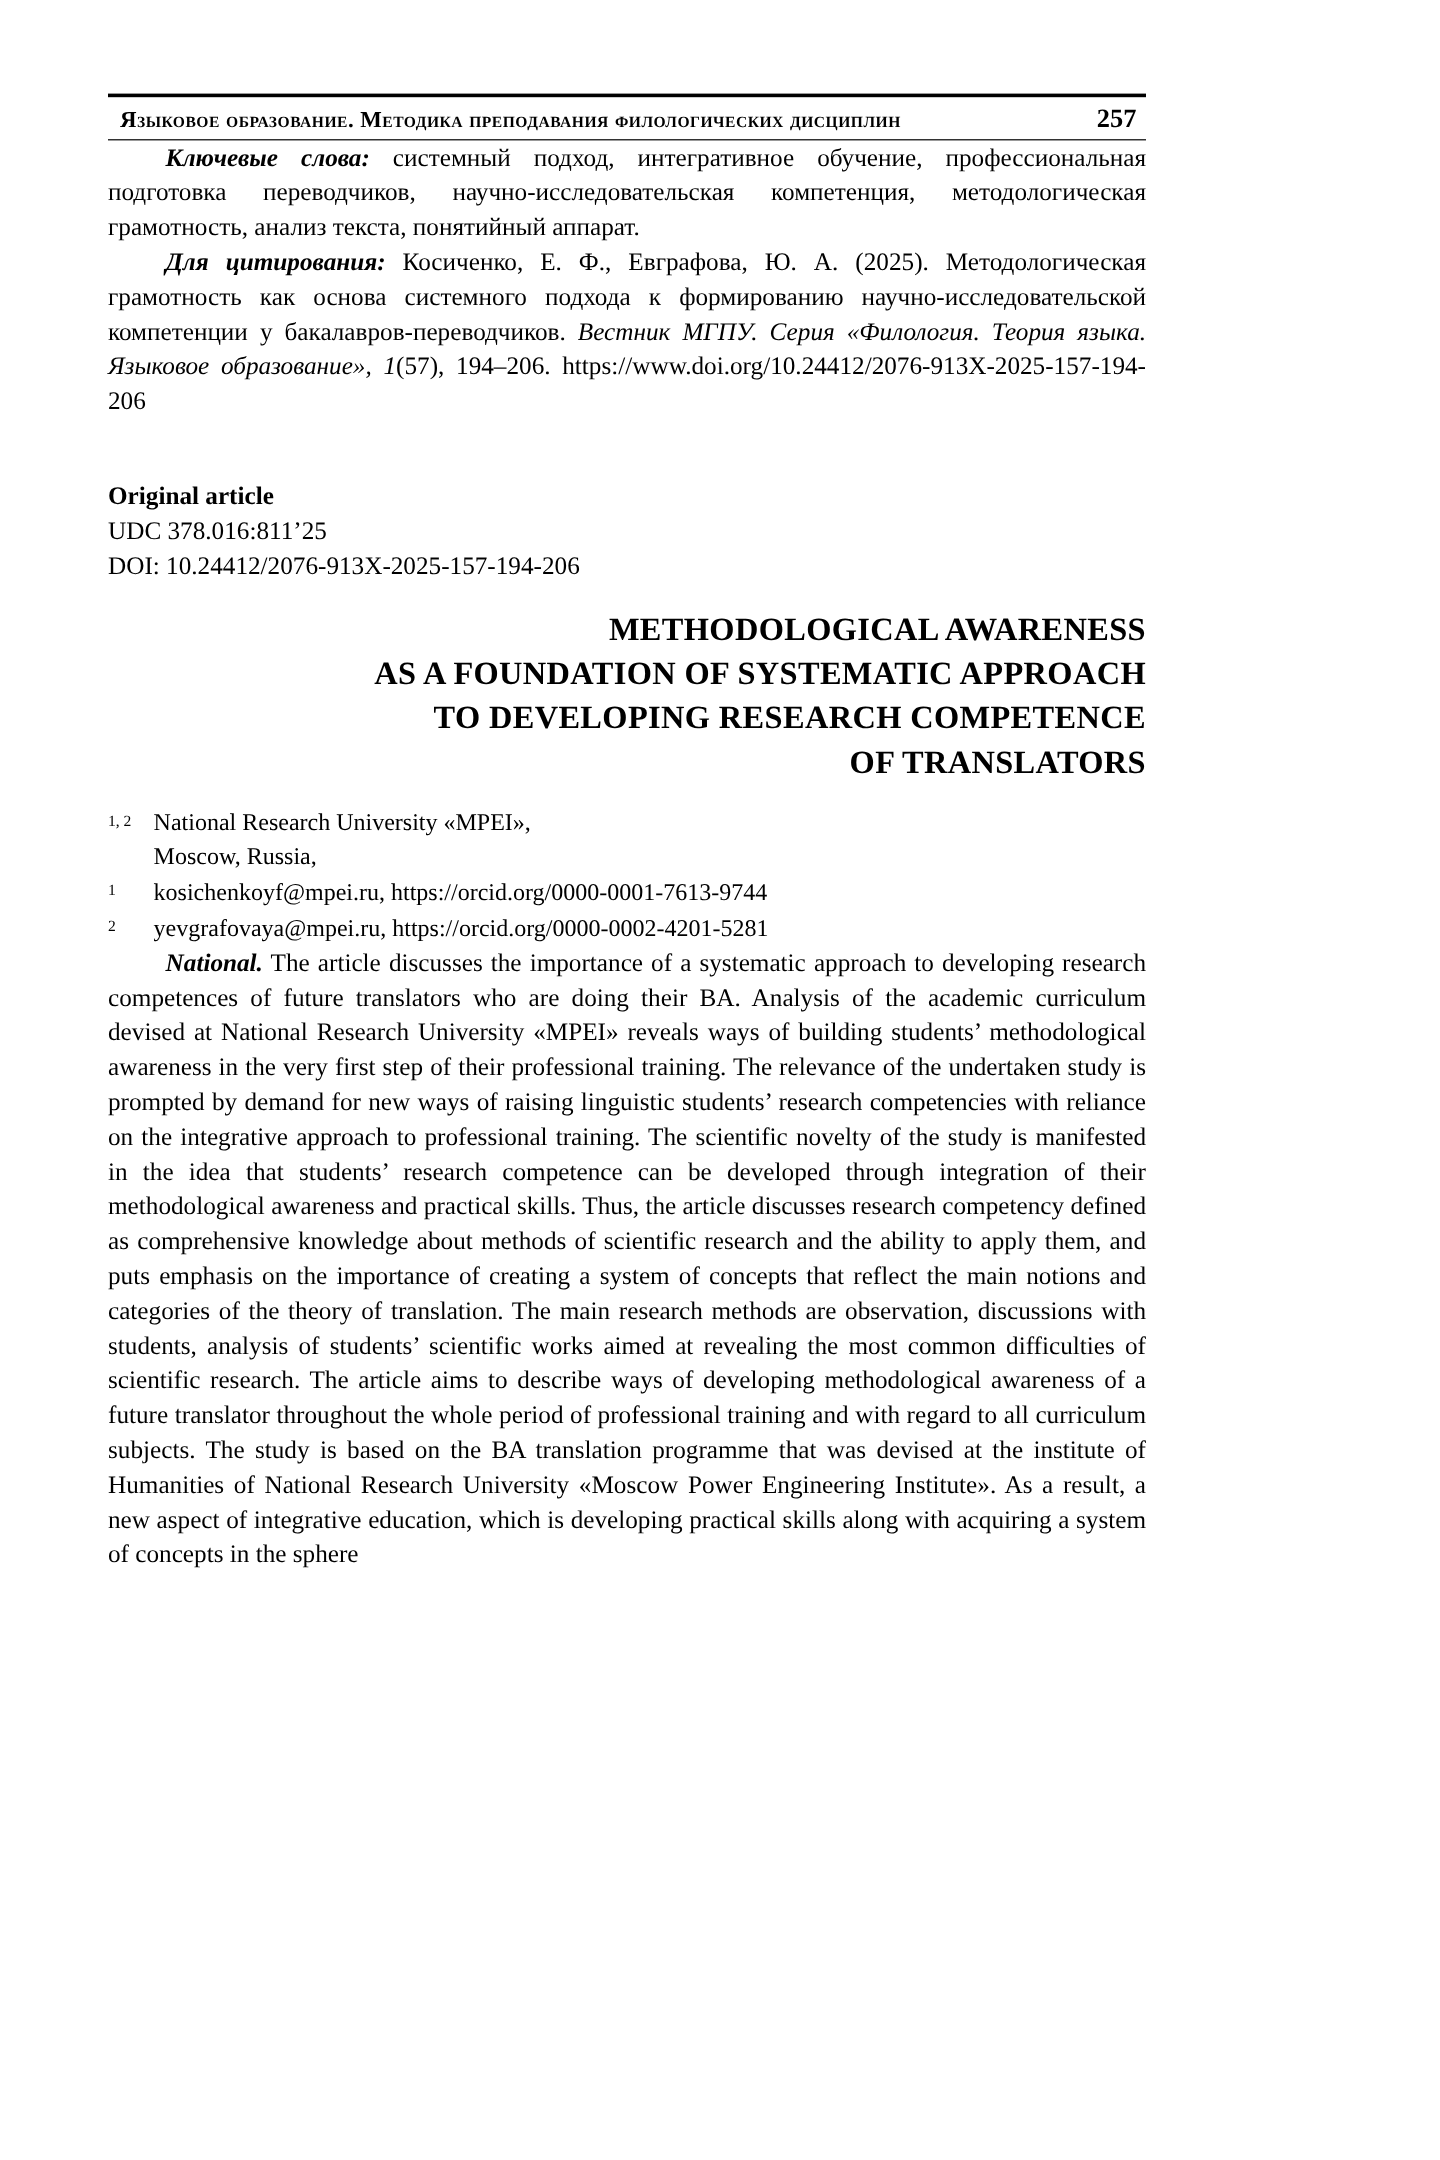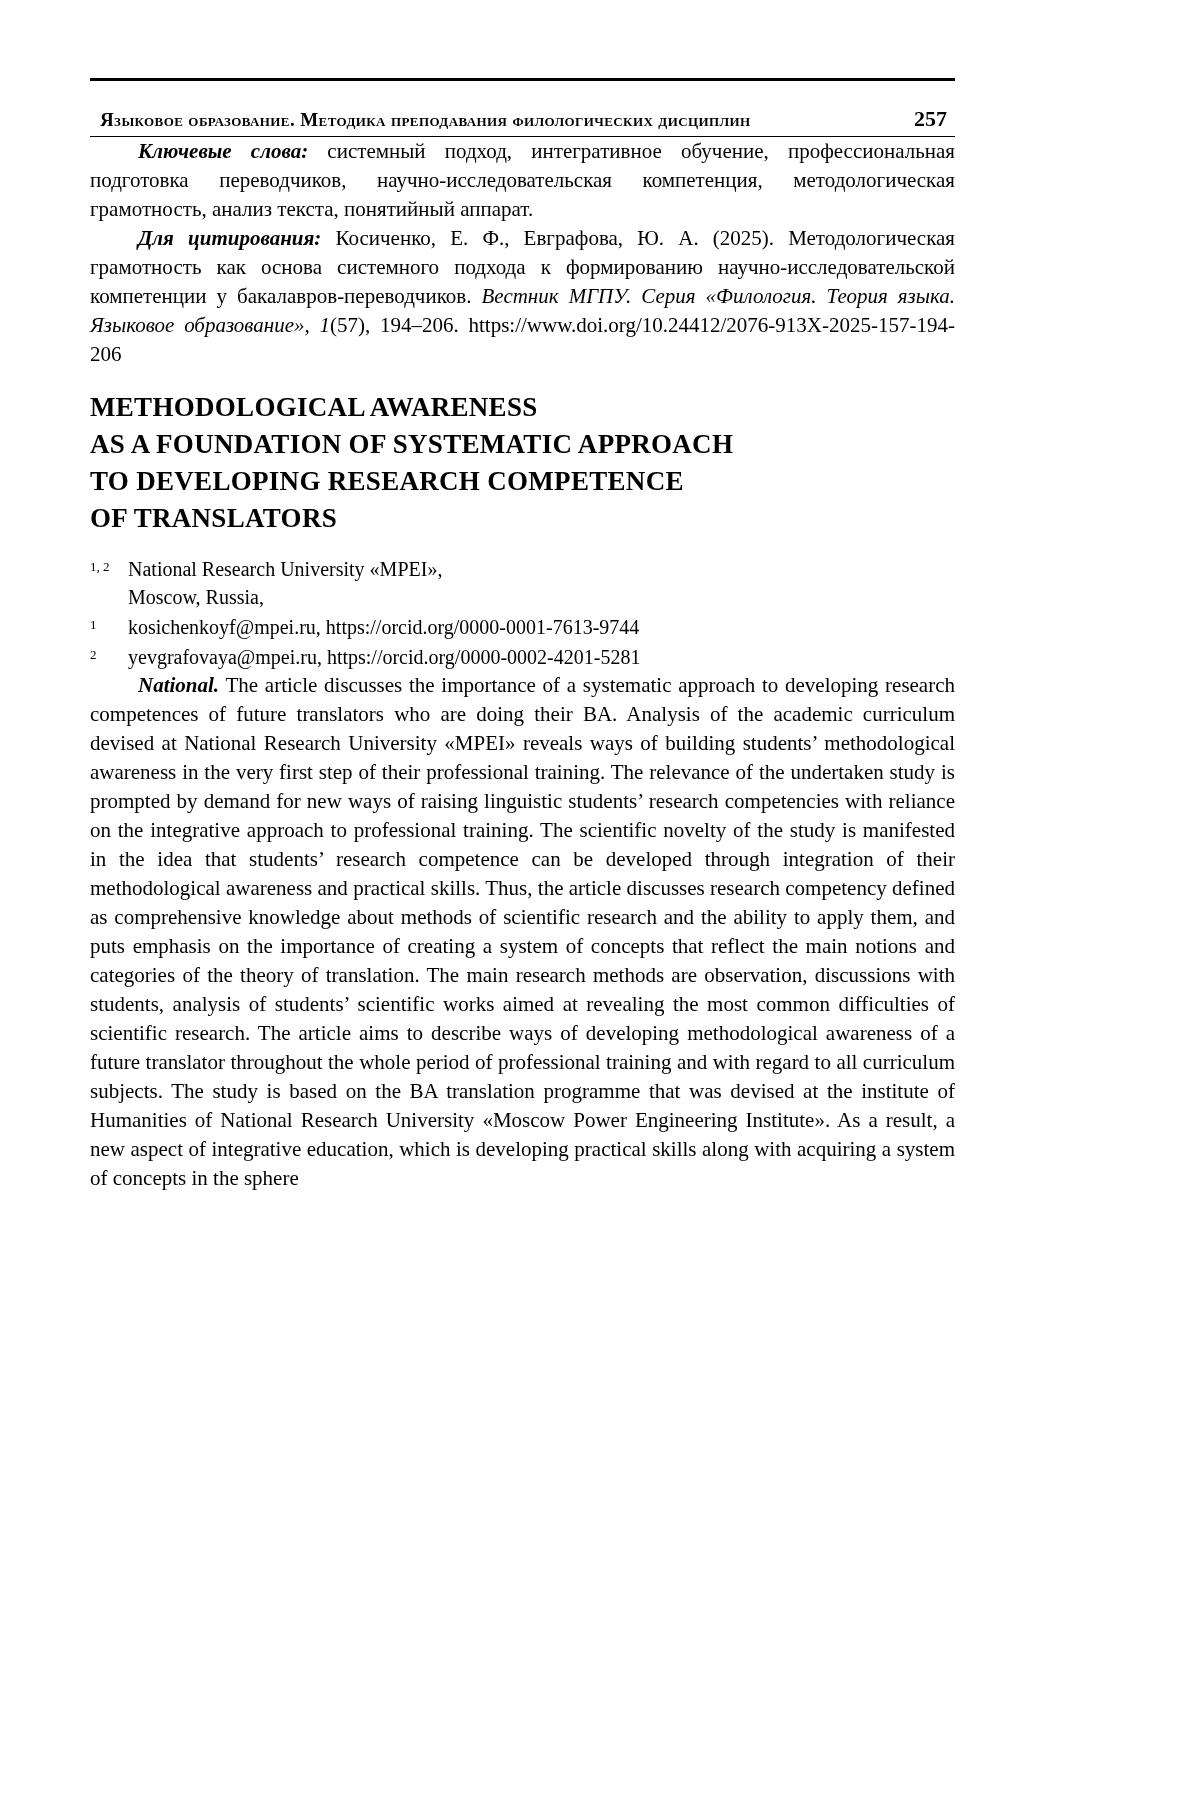--- a/index.html
+++ b/index.html
@@ -25,21 +25,20 @@
   }
   
   .runner { margin-top: 78px; }
   .rule-thick { border-top: 3px solid #000; height: 0; }
   .rule-thin  { border-top: 1.5px solid #000; height: 0; }
   .header-row {
     display: flex;
     justify-content: space-between;
     align-items: baseline;
     padding: 5px 8px 4px 10px;
-    margin-top: 20px;
   }
   .journal-title {
     font-variant: small-caps;
     font-weight: bold;
     font-size: 19px;
     letter-spacing: 0.4px;
     white-space: nowrap;
   }
   .page-number {
     font-weight: bold;
@@ -67,21 +66,21 @@
     text-align: left;
     text-indent: 0;
   }
   .meta .article-type { font-weight: bold; }
   
   h1.title {
     margin: 20px 0 0 0;
     font-size: 27px;
     line-height: 37px;
     font-weight: bold;
-    text-align: left;
+    text-align: right;
     letter-spacing: 0.3px;
   }
   h1.title span { display: block; }
   
   .authors { margin-top: 24px; }
   .authors p {
     margin: 0;
     font-size: 22px;
     line-height: 31px;
     font-weight: bold;
@@ -128,20 +127,25 @@
       <span class="bi">Ключевые слова:</span>
       <span>системный подход, интегративное обучение, профессиональная подготовка переводчиков, научно-исследовательская компетенция, методологическая грамотность, анализ текста, понятийный аппарат.</span>
     </p>
 
     <p class="body citation">
       <span class="bi">Для цитирования:</span>
       <span>Косиченко, Е. Ф., Евграфова, Ю. А. (2025). Методологическая грамотность как основа системного подхода к формированию научно-исследовательской компетенции у бакалавров-переводчиков.</span>
       <span class="it">Вестник МГПУ. Серия «Филология. Теория языка. Языковое образование», 1</span><span>(57), 194–206. https://www.doi.org/10.24412/2076-913X-2025-157-194-206</span>
     </p>
 
+    <div class="meta">
+      <p class="article-type">Original article</p>
+      <p>UDC 378.016:811’25</p>
+      <p>DOI: 10.24412/2076-913X-2025-157-194-206</p>
+    </div>
 
     <h1 class="title">
       <span>METHODOLOGICAL AWARENESS</span>
       <span>AS A FOUNDATION OF SYSTEMATIC APPROACH</span>
       <span>TO DEVELOPING RESEARCH COMPETENCE</span>
       <span>OF TRANSLATORS</span>
     </h1>
 
 
     <div class="affiliations">

